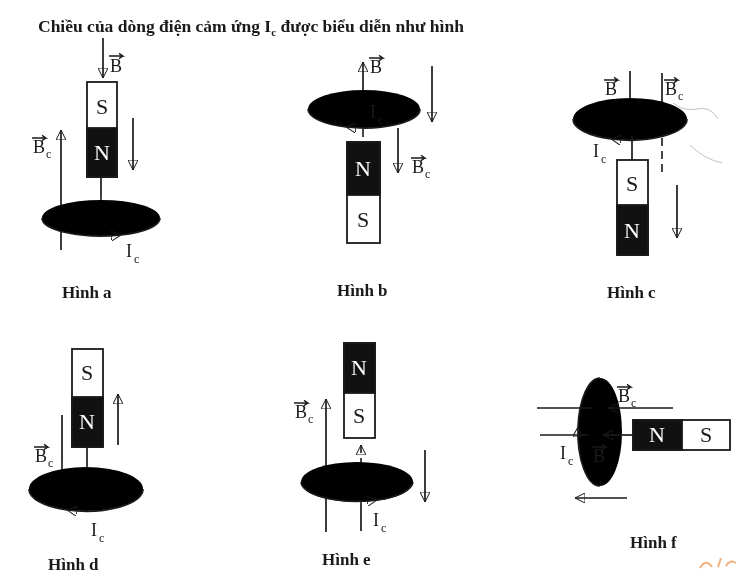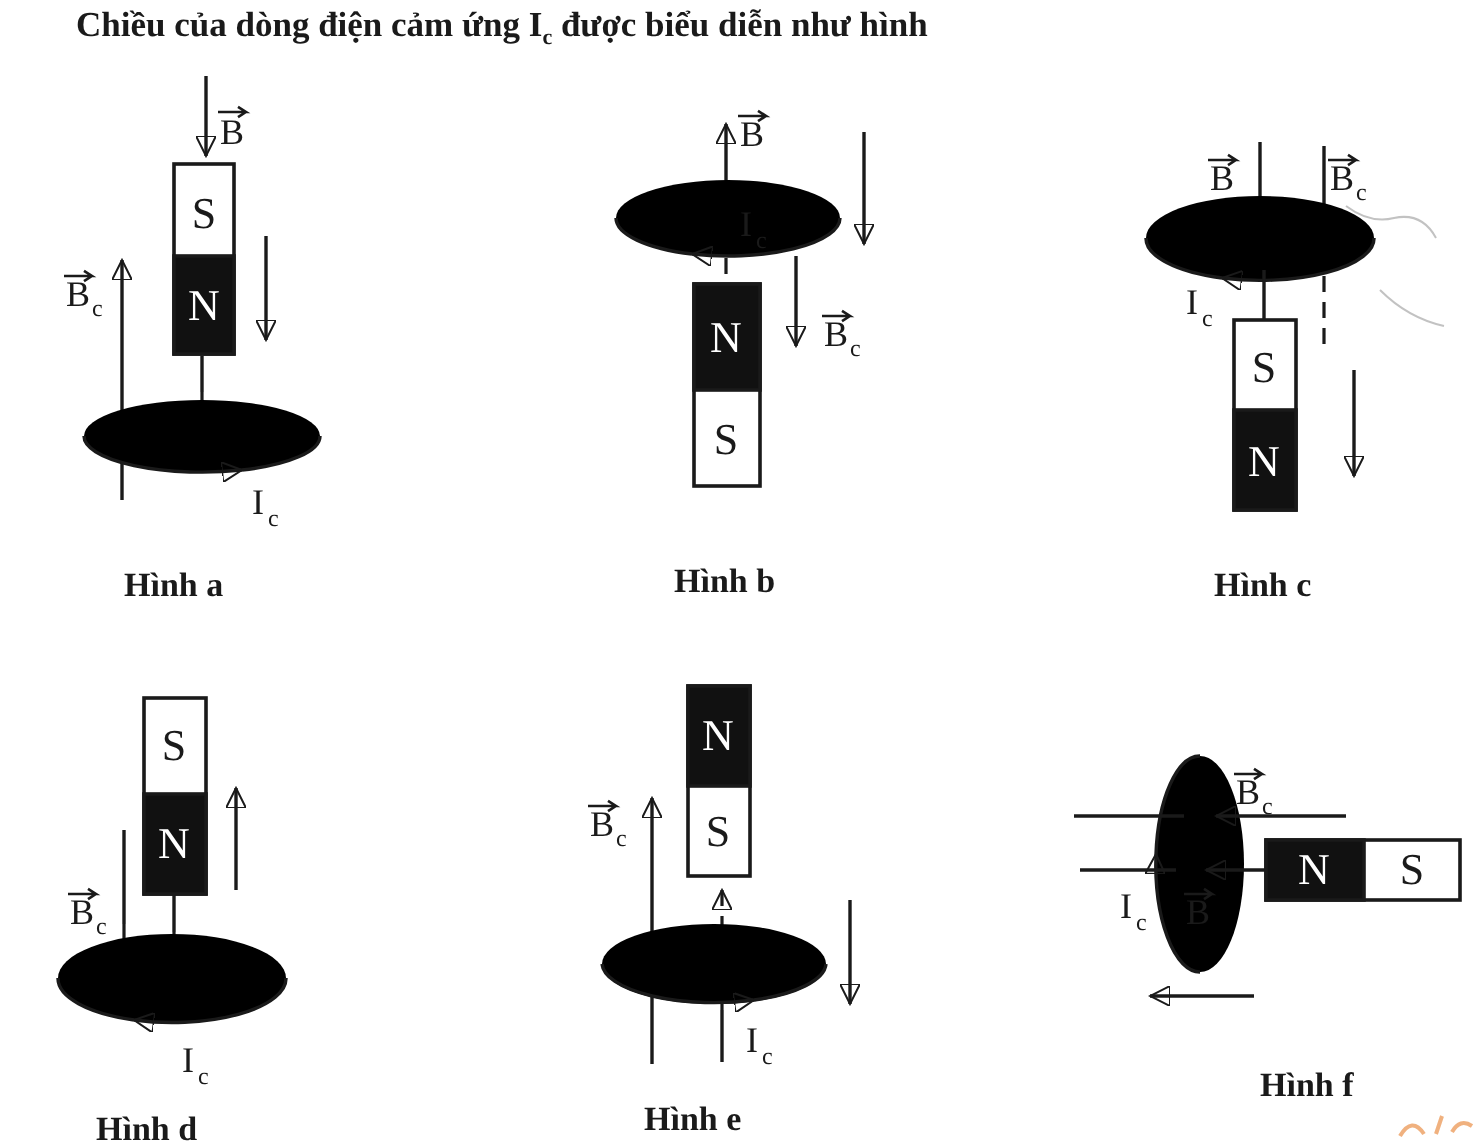--- a/index.html
+++ b/index.html
@@ -1,18 +1,18 @@
 <!DOCTYPE html>
 <html><head>
 <meta charset="utf-8">
 <style>
   html,body{margin:0;padding:0;background:#ffffff;}
   #page{position:relative;width:739px;height:572px;background:#ffffff;overflow:hidden;
         font-family:"Liberation Serif",serif;color:#1a1a1a;}
-  .title{position:absolute;left:38px;top:2px;font-size:17.5px;font-weight:bold;white-space:nowrap;}
+  .title{position:absolute;left:38px;top:16px;font-size:17.5px;font-weight:bold;white-space:nowrap;}
   .title .ssub{font-size:11px;vertical-align:-4px;}
   .fig{position:absolute;}
   svg line,svg path{stroke:#1a1a1a;fill:none;}
   .ln{stroke-width:1.7px;}
   .dash{stroke-width:1.6px;stroke-dasharray:8 5;}
   .vh{stroke-width:1.3px;}
   svg text{fill:#1a1a1a;font-family:"Liberation Serif",serif;}
   .pole{font-size:22px;text-anchor:middle;}
   .pole-w{fill:#ffffff;}
   .vlab{font-size:18px;}

